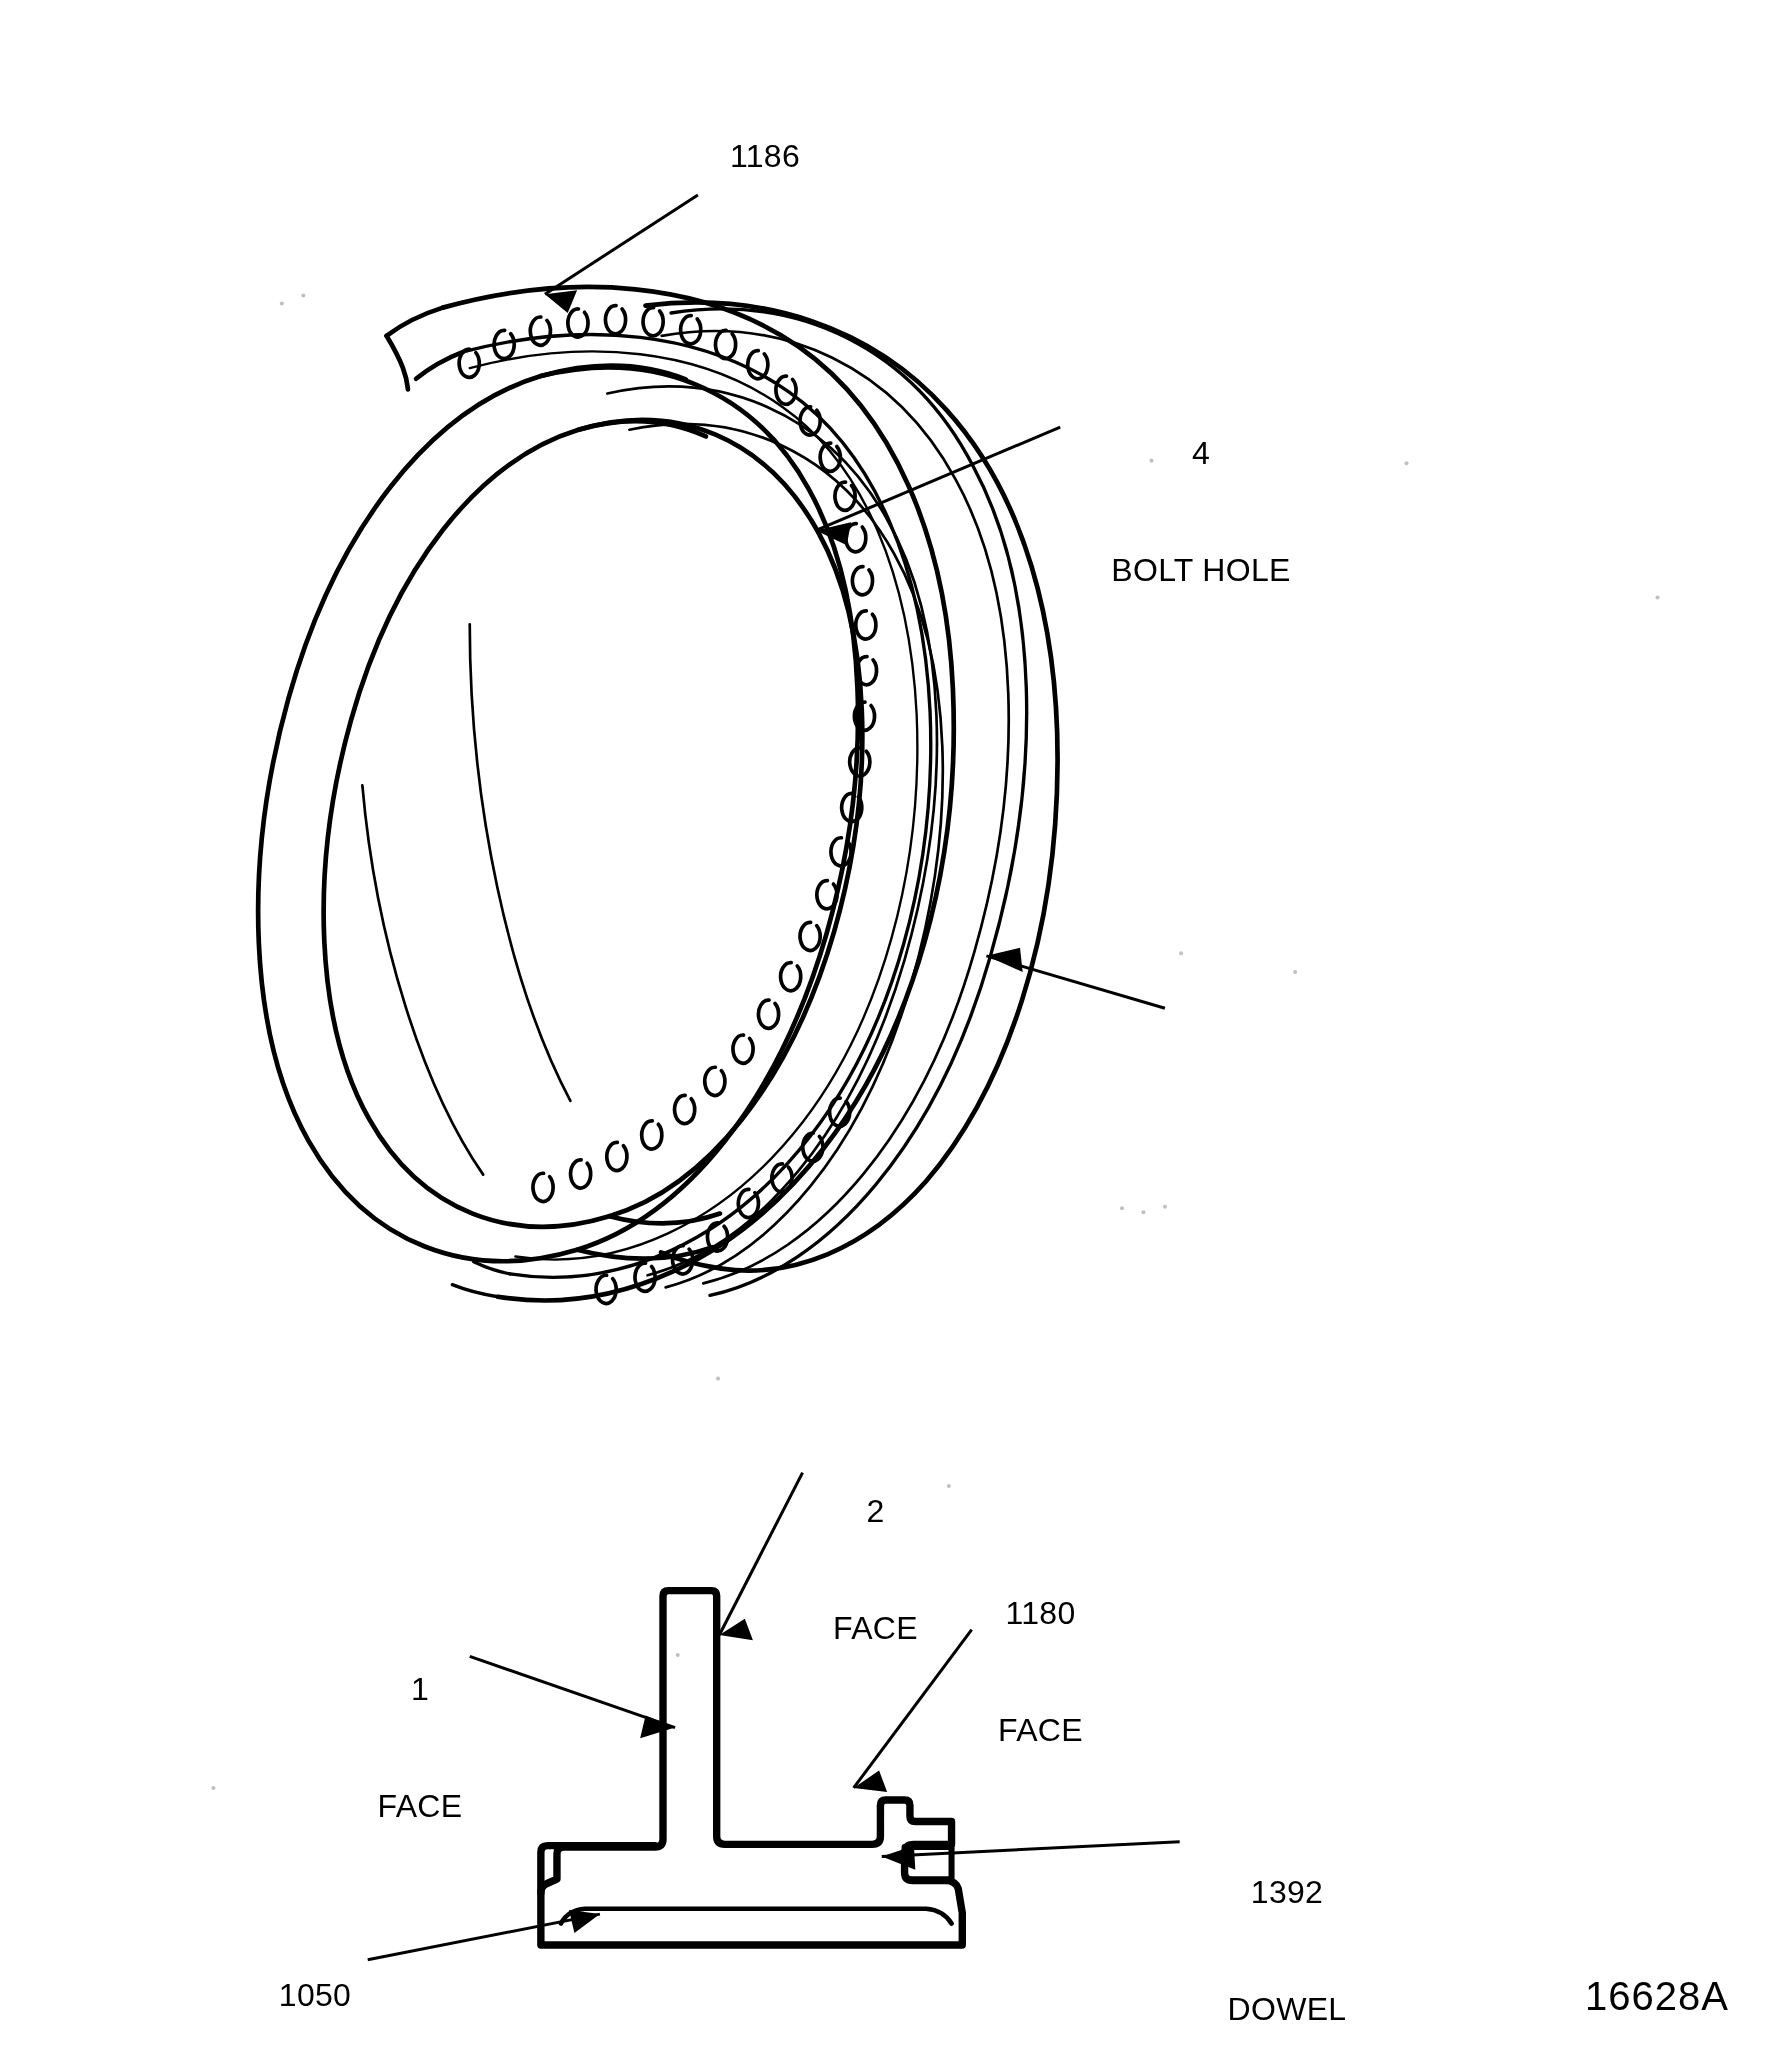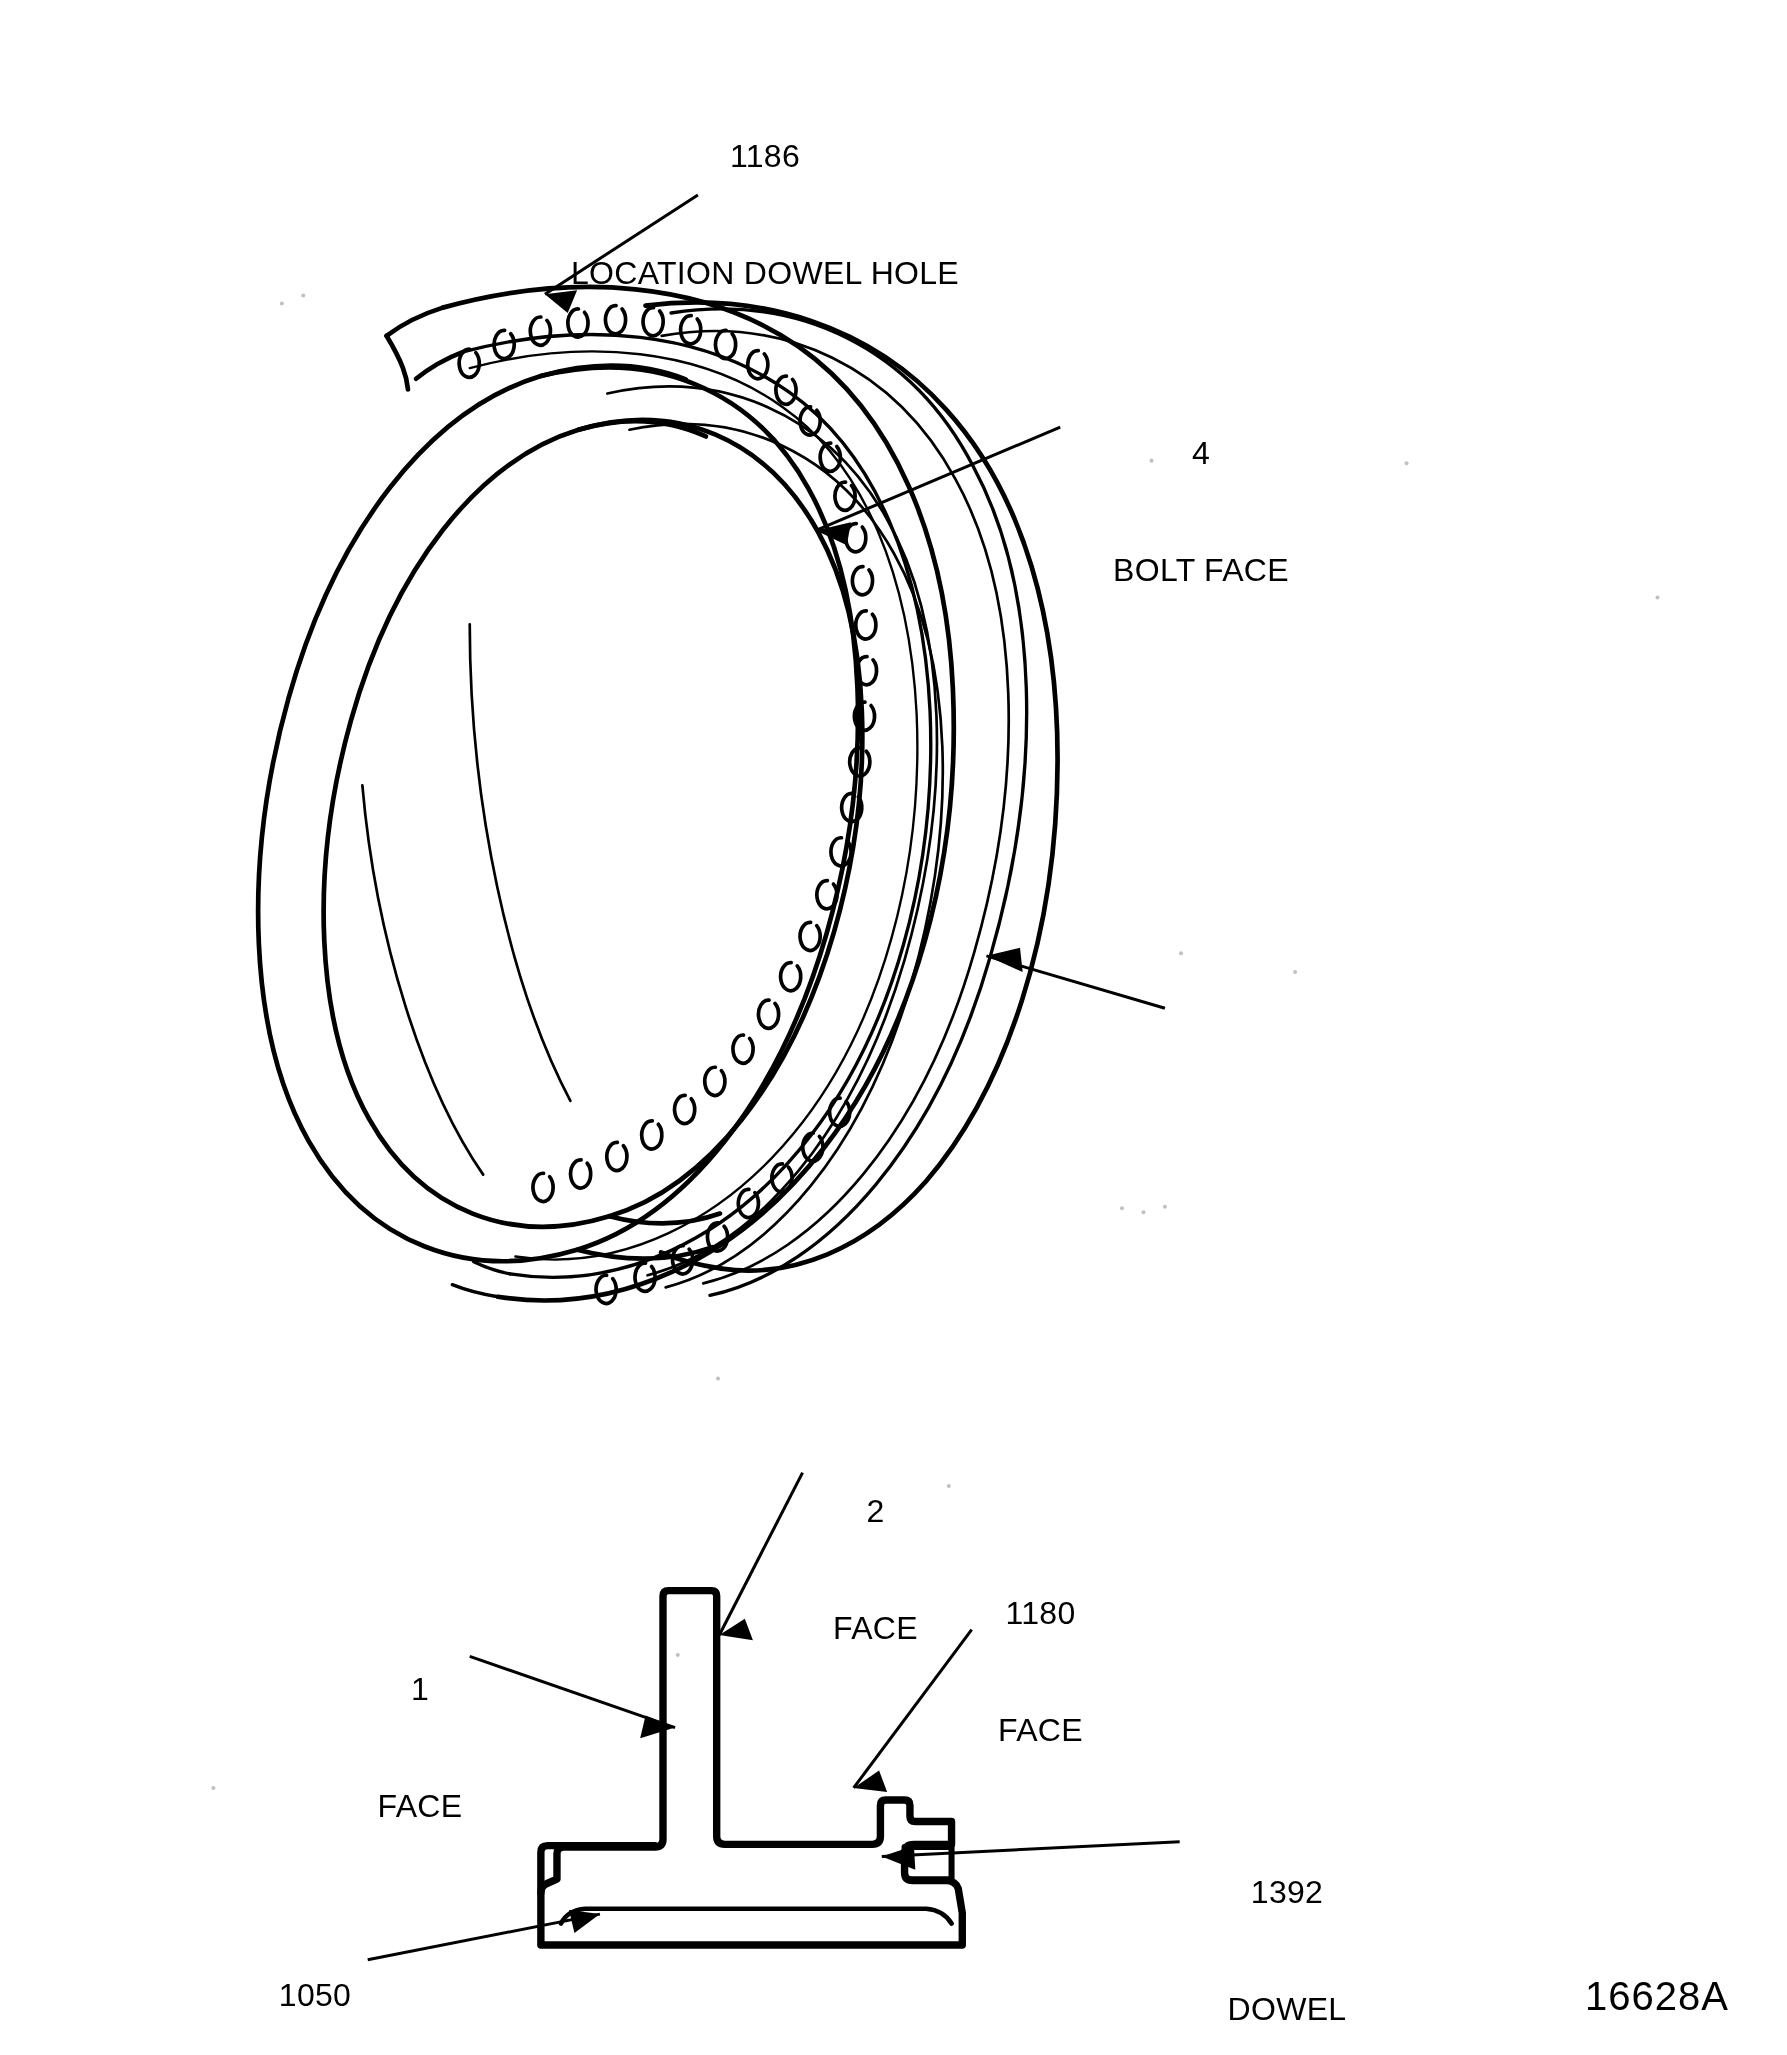--- a/index.html
+++ b/index.html
@@ -330,26 +330,25 @@
       <circle class="speck" cx="1736" cy="1798" r="3"></circle>
       <circle class="speck" cx="2470" cy="890" r="3"></circle>
       <circle class="speck" cx="1414" cy="2214" r="3"></circle>
       <circle class="speck" cx="1010" cy="2466" r="3"></circle>
     </g>
 
   </svg>
 
   <div class="lbl ctr" id="lbl-dowel">
     <span class="num">1186</span>
-    <span class="word">LOCATION DOWEL HOLE</span>
   </div>
 
   <div class="lbl ctr" id="lbl-bolt">
     <span class="num">4</span>
-    <span class="word">BOLT FACE</span>
+    <span class="word">BOLT HOLE</span>
   </div>
 
 
   <div class="lbl ctr" id="lbl-face2">
     <span class="num">2</span>
     <span class="word">FACE</span>
   </div>
 
   <div class="lbl ctr" id="lbl-face1">
     <span class="num">1</span>

